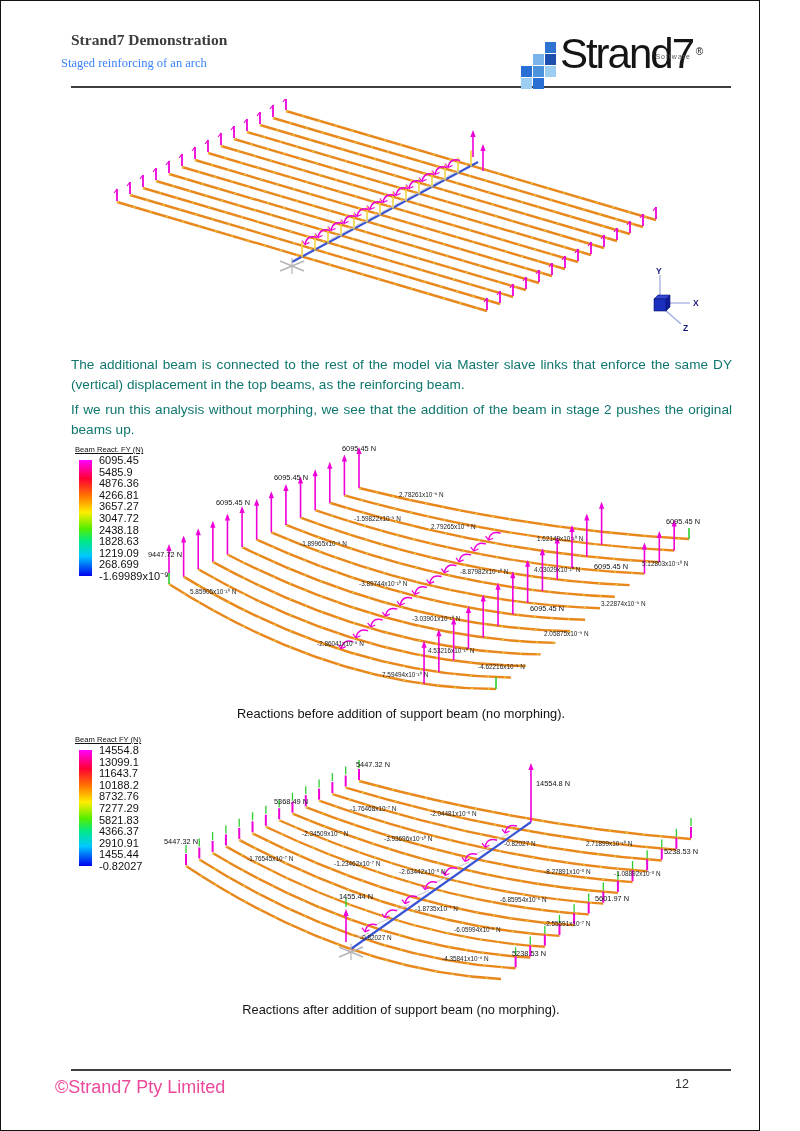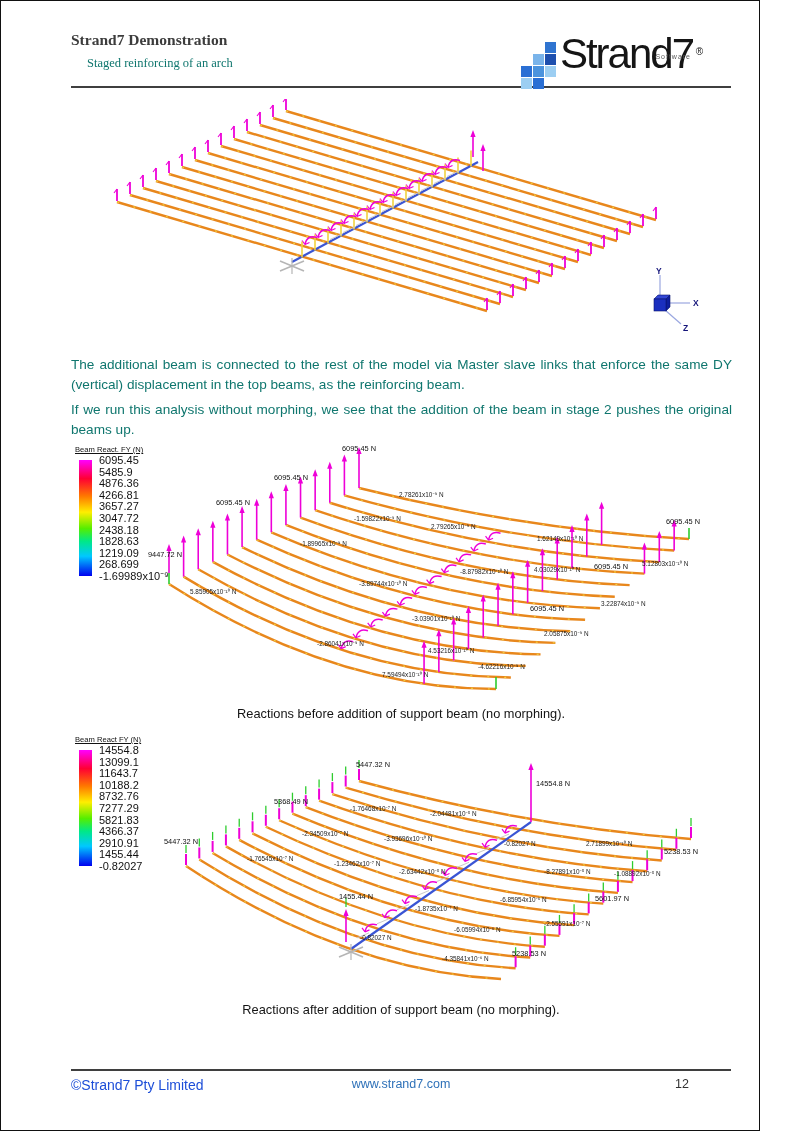--- a/index.html
+++ b/index.html
@@ -2,22 +2,22 @@
 <html><head>
 <meta charset="utf-8">
 <style>
   html,body{margin:0;padding:0;background:#ffffff;}
   .page{position:relative;width:760px;height:1131px;background:#fff;border:1px solid #111;
         box-sizing:border-box;font-family:"Liberation Sans",sans-serif;overflow:hidden;}
 
   
   .h-title{position:absolute;left:70px;top:30px;font-family:"Liberation Serif",serif;
            font-weight:700;font-size:15.5px;color:#3c3c3c;}
-  .h-sub{position:absolute;left:86px;top:55px;font-family:"Liberation Serif",serif;
-         font-size:12.5px;color:#0f766e;}
+  .h-sub{position:absolute;left:60px;top:55px;font-family:"Liberation Serif",serif;
+         font-size:12.5px;color:#3b82f6;}
   .h-rule{position:absolute;left:70px;top:85px;width:660px;border-top:2px solid #3f3f3f;}
 
   
   .logo{position:absolute;top:33px;right:66px;display:flex;align-items:flex-start;}
   .logo-grid{display:grid;grid-template-columns:repeat(3,11px);grid-auto-rows:11px;gap:1px;margin-top:8px;margin-right:4px;}
   .logo-grid i{display:block;}
   .lg-a{background:#2f74d0;} .lg-b{background:#7ab4ea;} .lg-c{background:#1d4fae;}
   .lg-d{background:#2a6fd4;} .lg-e{background:#4b93dd;} .lg-f{background:#9ccef2;}
   .lg-x{background:transparent;}
   .logo-word{position:relative;font-size:42px;line-height:40px;color:#151515;letter-spacing:-2px;}
@@ -46,21 +46,21 @@
   .legend{position:absolute;left:74px;width:90px;}
   .leg1{top:444px;} .leg2{top:734px;}
   .leg-title{font-size:7.6px;color:#111;text-decoration:underline;white-space:nowrap;}
   .leg-bar{position:absolute;left:4px;top:15px;width:13px;height:116px;
      background:linear-gradient(#ff00ff,#ff0033 16%,#ff7700 31%,#ffee00 45%,#55ee00 59%,#00e887 70%,#00c8ff 83%,#0000ee);}
   .leg-vals{position:absolute;left:24px;top:10px;}
   .leg-vals span{display:block;height:11.6px;line-height:11.6px;font-size:11px;color:#111;white-space:nowrap;}
 
   
   .f-rule{position:absolute;left:70px;top:1068px;width:660px;border-top:2px solid #3f3f3f;}
-  .f-copy{position:absolute;left:70px;top:1076px;font-size:14px;color:#1d4ed8;}
+  .f-copy{position:absolute;left:54px;top:1076px;font-size:18px;color:#ec4899;}
   .f-link{position:absolute;left:70px;top:1076px;width:660px;text-align:center;font-size:12.5px;
           color:#2e71b8;text-decoration:none;}
   .f-page{position:absolute;right:70px;top:1076px;font-size:12.5px;color:#333;}
 </style>
 </head>
 <body>
 
 <div class="page">
 
   <div class="h-title">Strand7 Demonstration</div>
@@ -571,16 +571,15 @@
       <text class="lblBig" x="366" y="222">5238.53 N</text>
       <text class="lbl" x="354" y="168">-6.85954x10⁻⁶ N</text>
       <text class="lbl" x="398" y="192">-2.55591x10⁻⁷ N</text>
       <text class="lblBig" x="449" y="167">5601.97 N</text>
     </g>
   </svg>
   <p class="caption cap2">Reactions after addition of support beam (no morphing).</p>
 
   <div class="f-rule"></div>
   <div class="f-copy">©Strand7 Pty Limited</div>
-  <a class="f-link" href="#">www.strand7.com</a>
   <div class="f-page">12</div>
 
 </div>
 
 </body></html>

